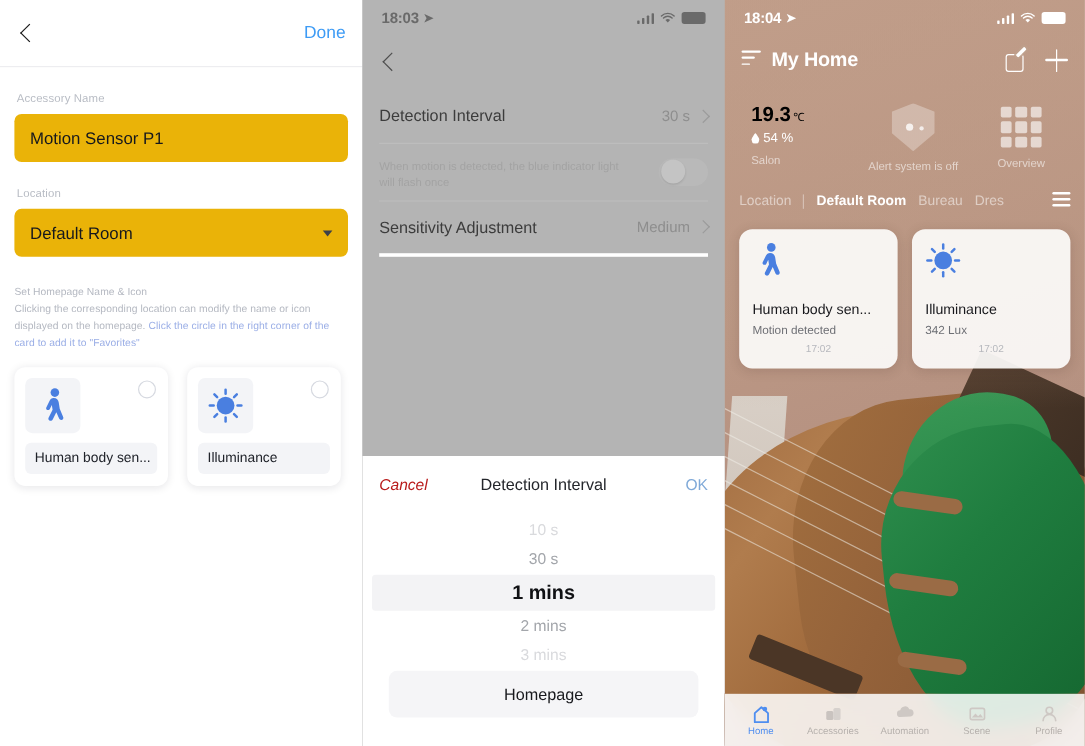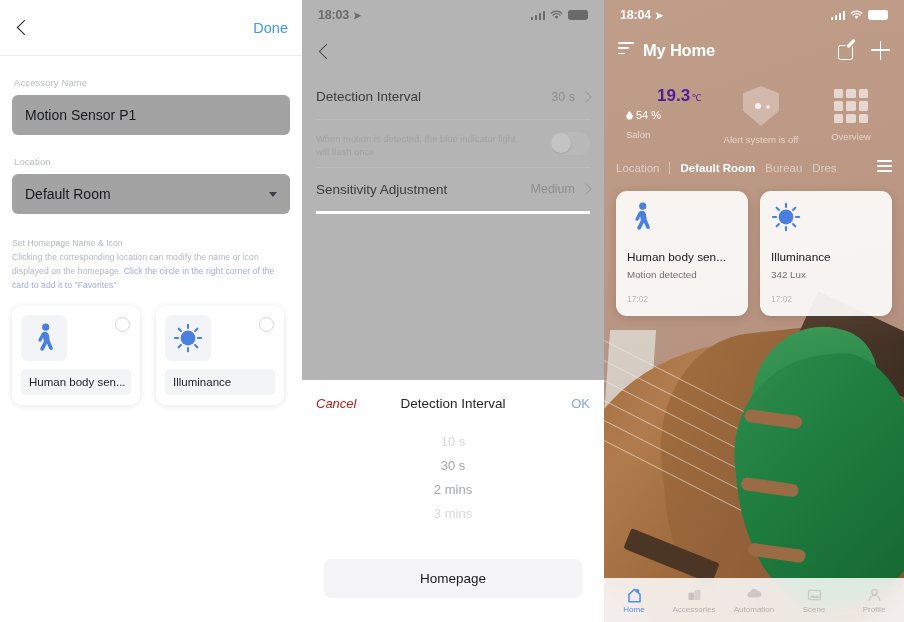--- a/index.html
+++ b/index.html
@@ -54,21 +54,21 @@
     cursor: pointer;
   }
   .p1-body { padding: 0 12px; }
   .field-label {
     font-size: 9.5px; color: #b8bcc4;
     margin: 21px 0 7px 2px;
     letter-spacing: 0.1px;
   }
   .field-box {
     height: 40px;
-    background: #a3a3a3;
+    background: #eab308;
     border-radius: 6px;
     display: flex; align-items: center;
     padding: 0 13px;
     font-size: 14px; color: #16181d;
   }
   .field-box.select { justify-content: space-between; }
   .caret-dn {
     width: 0; height: 0;
     border-left: 4px solid transparent;
     border-right: 4px solid transparent;
@@ -358,21 +358,21 @@
     content: ""; position: absolute; background: #fff; border-radius: 1px;
   }
   .plus-ic::before { left: 0; top: 8.6px; width: 19px; height: 1.8px; }
   .plus-ic::after { top: 0; left: 8.6px; height: 19px; width: 1.8px; }
   .summary-row {
     display: flex; align-items: flex-start;
     padding: 16px 8px 0 8px;
   }
   .summary-col { flex: 1; text-align: center; }
   .summary-col.first { text-align: left; padding-left: 14px; }
-  .temp-line { font-size: 17px; font-weight: bold; color: #4c1d95; margin-left: 31px; }
+  .temp-line { font-size: 17px; font-weight: bold; color: #000000; }
   .temp-unit { font-size: 9.5px; font-weight: normal; margin-left: 2px; }
   .hum-line {
     font-size: 11px; color: #fff; margin-top: 3px;
     display: flex; align-items: center; gap: 3px;
   }
   .drop-ic {
     width: 7px; height: 9px; background: #fff;
     border-radius: 50% 50% 50% 50% / 64% 64% 36% 36%;
     clip-path: polygon(50% 0%, 100% 62%, 82% 100%, 18% 100%, 0% 62%);
   }
@@ -419,21 +419,21 @@
     border-radius: 11px;
     padding: 11px 11px 12px 11px;
     box-shadow: 0 2px 10px rgba(60,40,30,0.16);
     cursor: pointer;
   }
   .p3-card-title {
     font-size: 11.8px; color: #17181c; margin-top: 14px;
     white-space: nowrap; overflow: hidden;
   }
   .p3-card-val { font-size: 9.8px; color: #6e7075; margin-top: 5px; }
-  .p3-card-time { font-size: 8.4px; color: #b6b8bd; margin-top: 14px; }
+  .p3-card-time { font-size: 8.4px; color: #b6b8bd; margin-top: 4px; text-align: center; }
   .tabbar {
     position: absolute; left: 0; right: 0; bottom: 0;
     height: 44px;
     background: rgba(255,255,255,0.86);
     display: flex; align-items: center;
     backdrop-filter: blur(8px);
   }
   .tab-item {
     flex: 1; text-align: center; cursor: pointer;
   }
@@ -563,20 +563,21 @@
 
     <div class="sheet">
       <div class="sheet-bar">
         <div class="sheet-cancel">Cancel</div>
         <div class="sheet-title">Detection Interval</div>
         <div class="sheet-ok">OK</div>
       </div>
       <div class="picker">
         <div class="pick-row faint">10 s</div>
         <div class="pick-row near">30 s</div>
+        <div class="pick-row sel">1 mins</div>
         <div class="pick-row near">2 mins</div>
         <div class="pick-row faint">3 mins</div>
       </div>
       <div class="customize-btn">Homepage</div>
     </div>
   </div>
 
   <div class="panel3">
     <div class="photo-bg">
       <div class="wall"></div>

